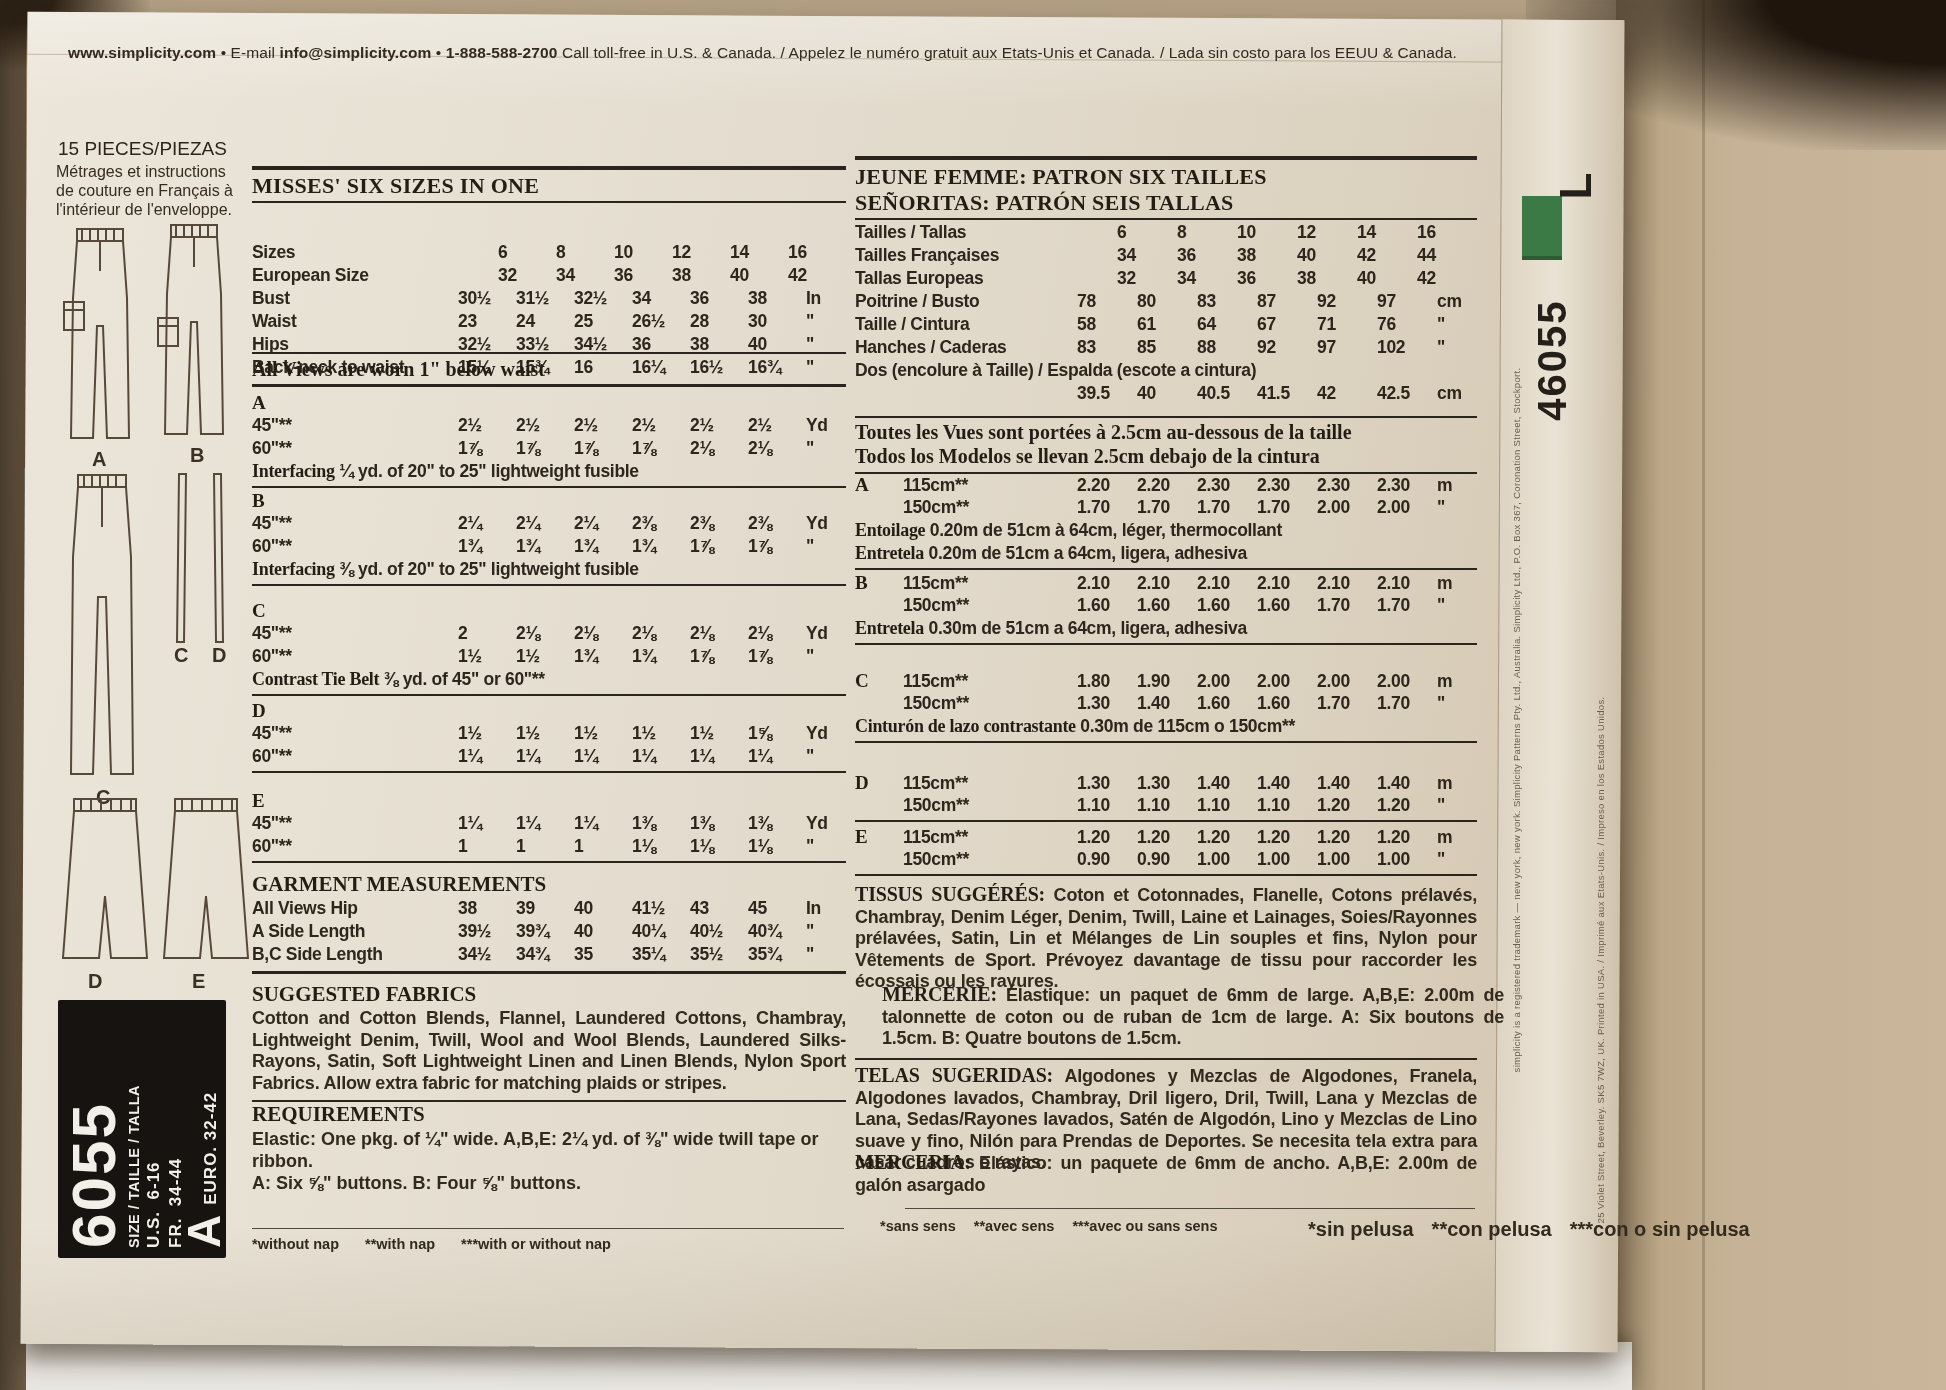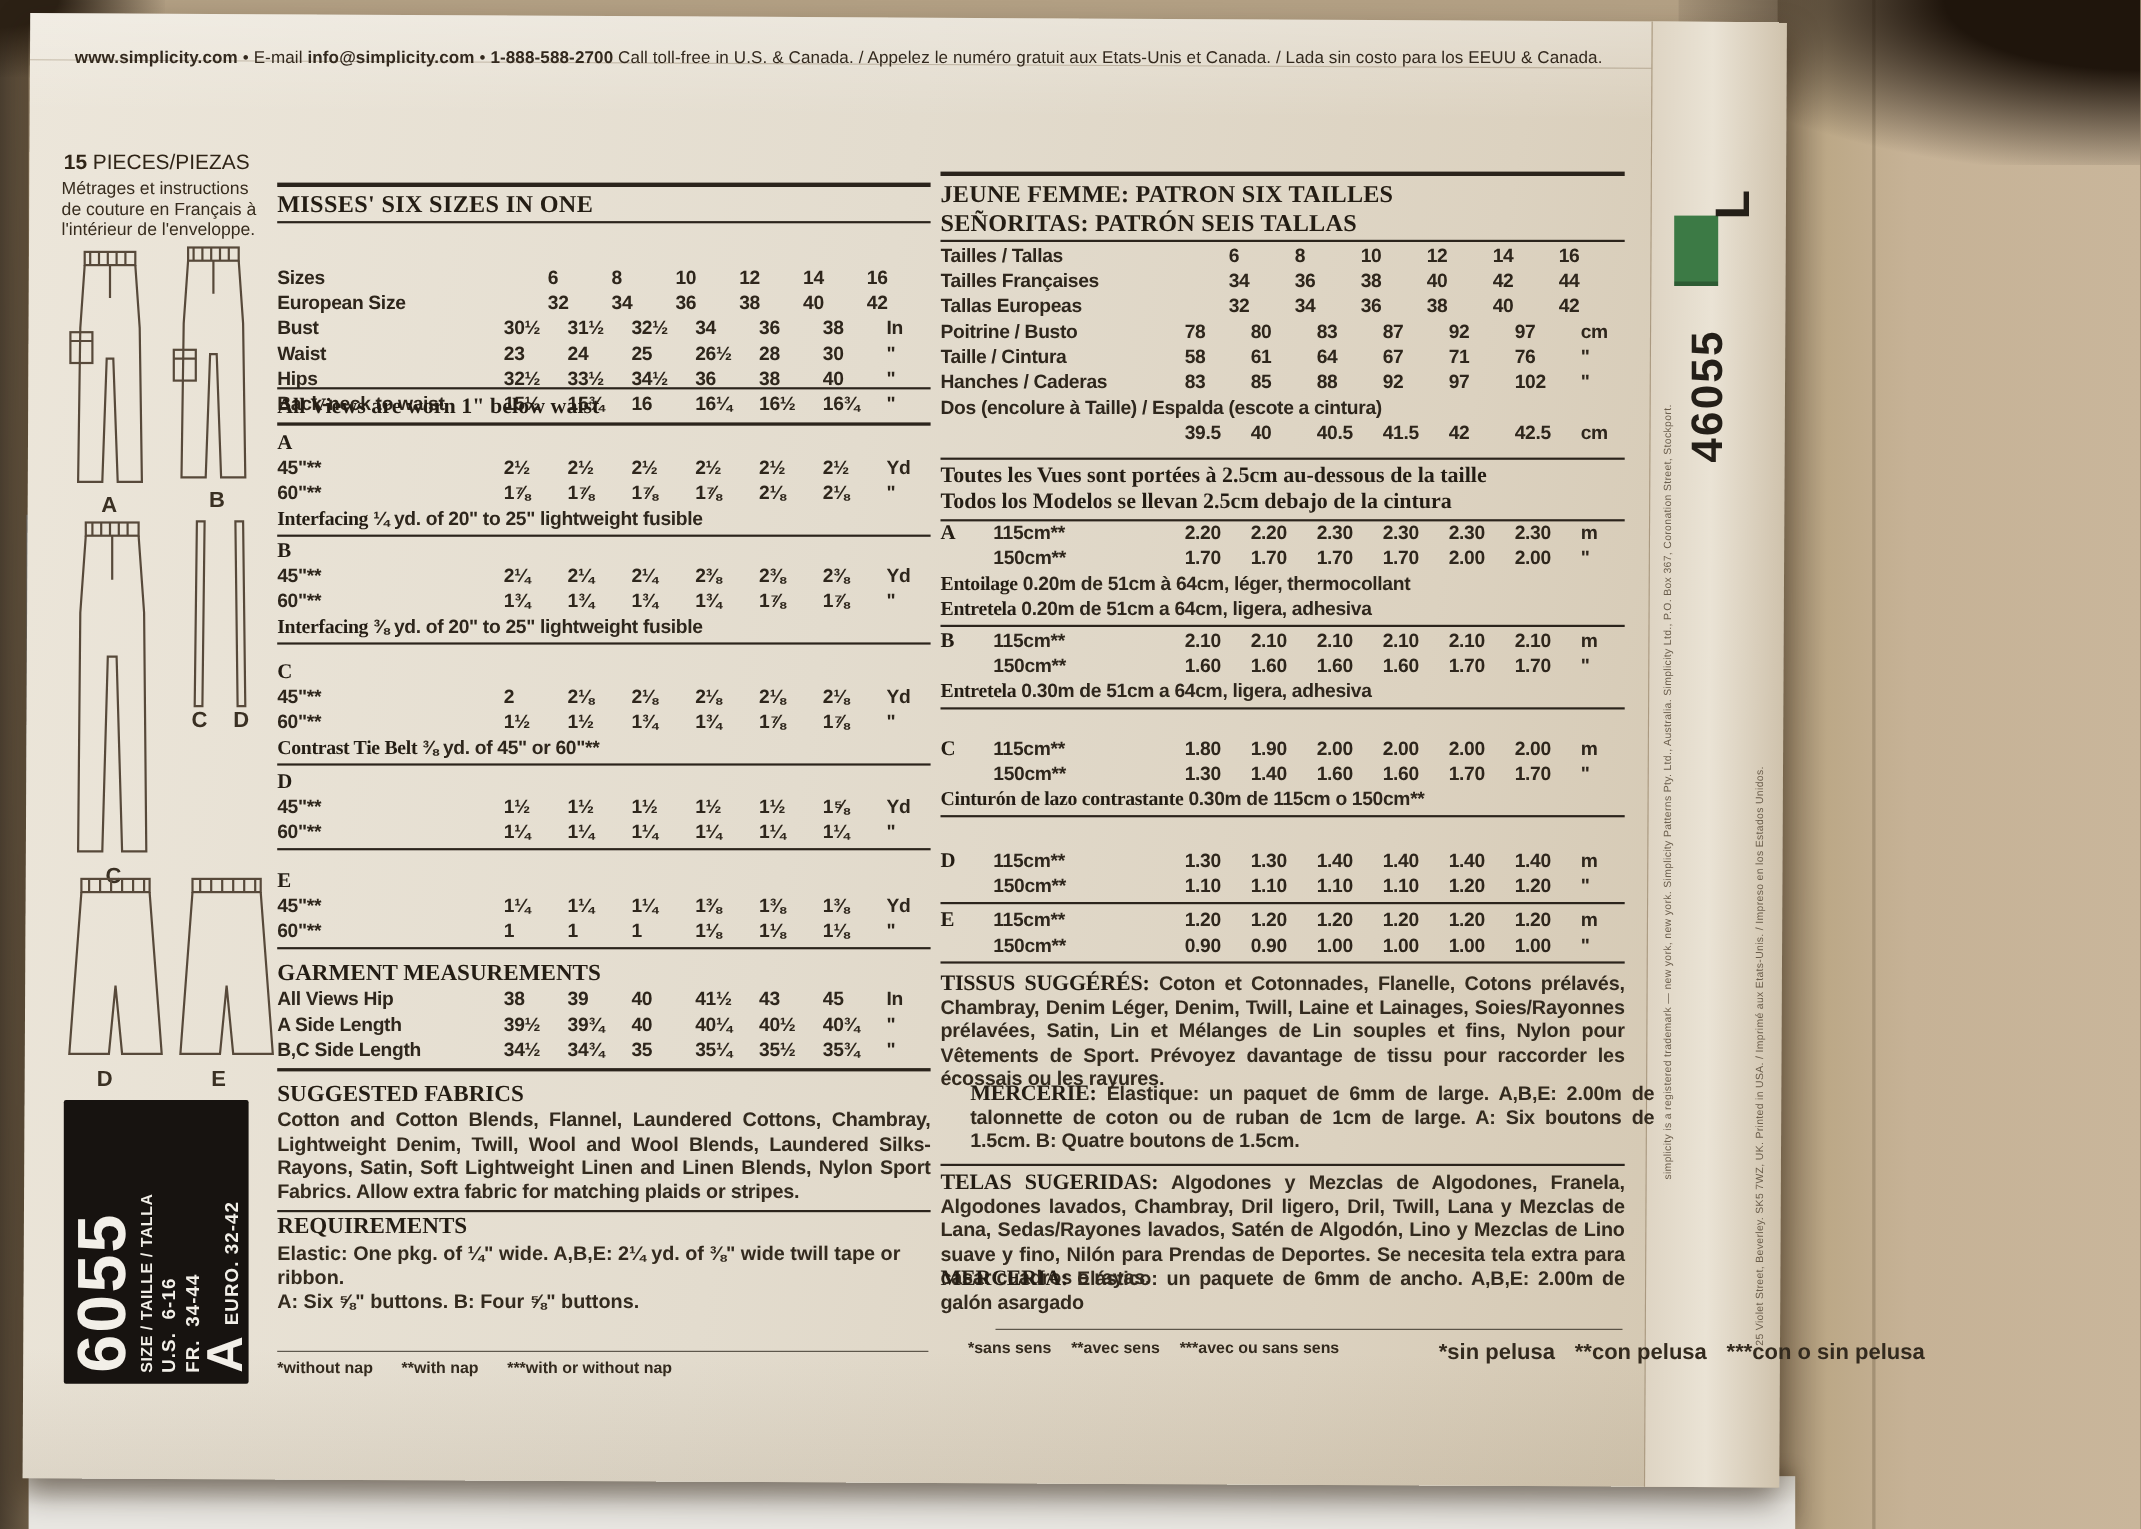--- a/index.html
+++ b/index.html
@@ -34,21 +34,21 @@
 
   .abs{position:absolute;}
   .serifb{font-family:"Liberation Serif",serif;font-weight:bold;color:#241d14;}
   .b{font-weight:bold;}
 
   
   #contact{left:68px;top:44px;width:1400px;font-size:15.5px;letter-spacing:.1px;color:#33291e;white-space:nowrap;}
 
   
   #pieces{left:58px;top:138px;width:200px;font-size:19px;color:#2f2417;}
-  #pieces .num{font-weight:bold;text-align:right;}
+  #pieces .num{font-weight:normal;text-align:right;}
   #fr-note{left:56px;top:162px;width:192px;font-size:16px;line-height:19px;color:#372c1e;}
   .figlabel{font-size:20px;font-weight:bold;color:#3a3023;}
   .fig svg{display:block;}
 
   
   #size-box{left:58px;top:1000px;width:168px;height:258px;background:#171310;border-radius:2px;overflow:hidden;}
   #size-box .rot{width:258px;height:168px;transform:rotate(-90deg) translateX(-258px);transform-origin:top left;
     color:#f2efe8;padding:6px 10px;box-sizing:border-box;}
   .sb-num{font-size:62px;font-weight:bold;letter-spacing:2px;line-height:60px;}
   .sb-line{font-size:14.5px;font-weight:bold;letter-spacing:.5px;margin-top:2px;}

